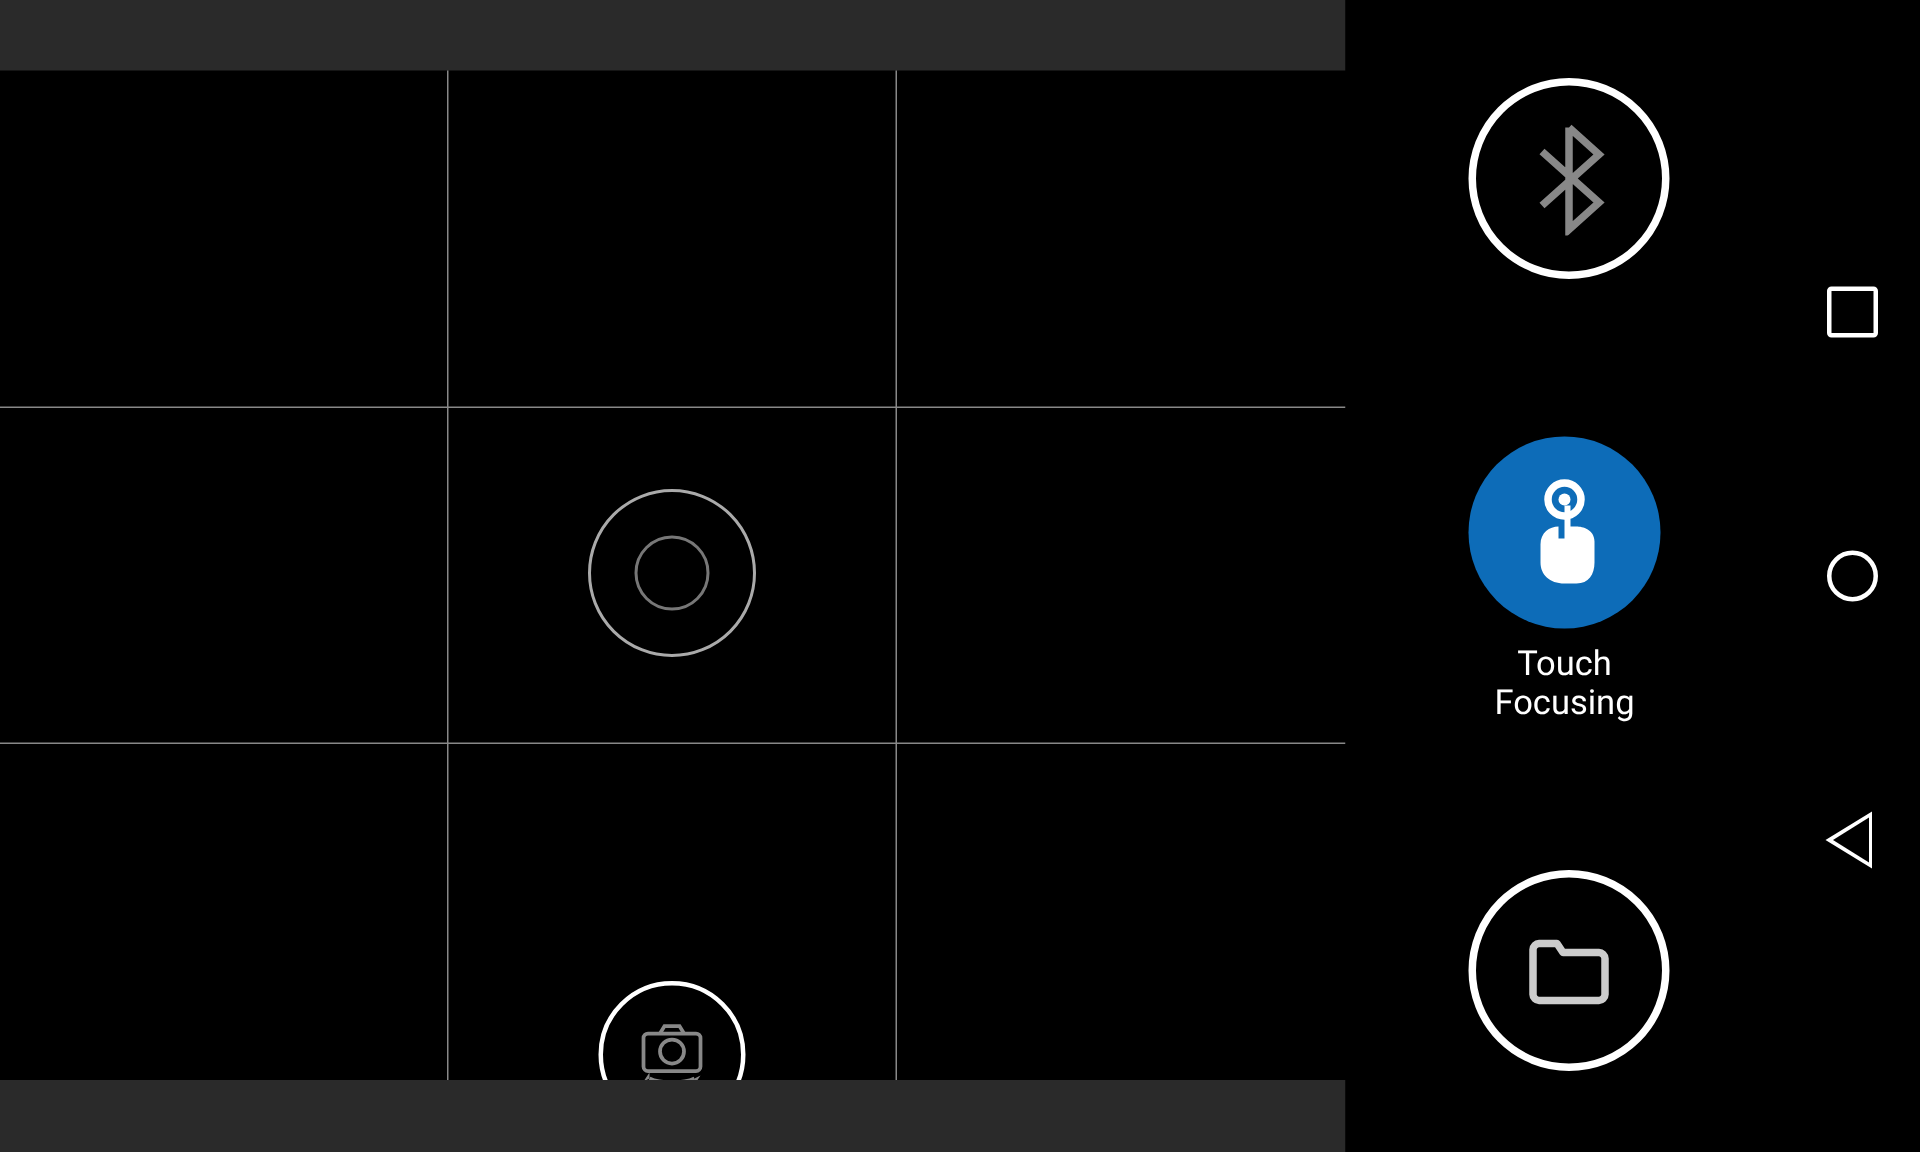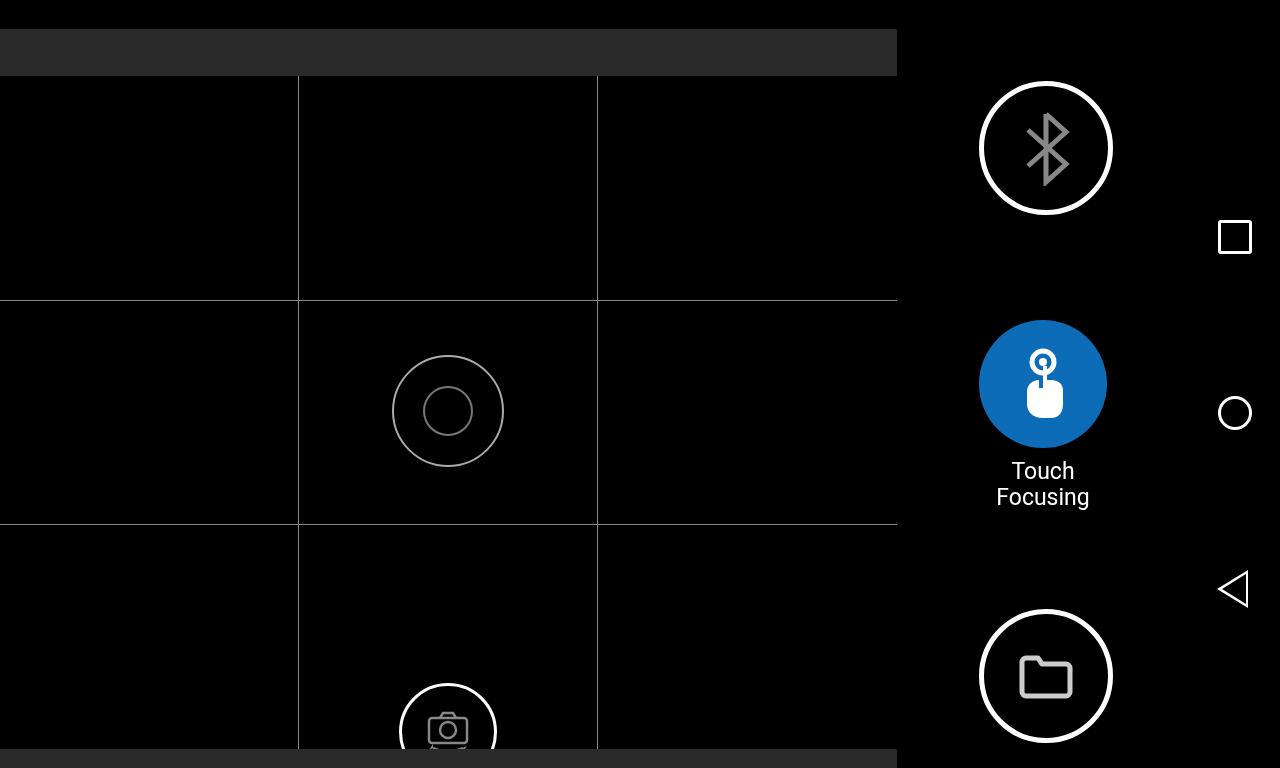--- a/index.html
+++ b/index.html
@@ -13,21 +13,20 @@
       background: #000;
       font-family: -apple-system, Roboto, sans-serif;
       overflow: hidden;
       position: relative;
     }
     .app-container {
       width: 1280px;
       height: 740px;
       display: flex;
       position: relative;
-      margin-top: 29px;
     }
     .viewfinder-area {
       width: 897px;
       height: 768px;
       position: relative;
       background: #000;
     }
     .top-bar {
       position: absolute;
       top: 0;

